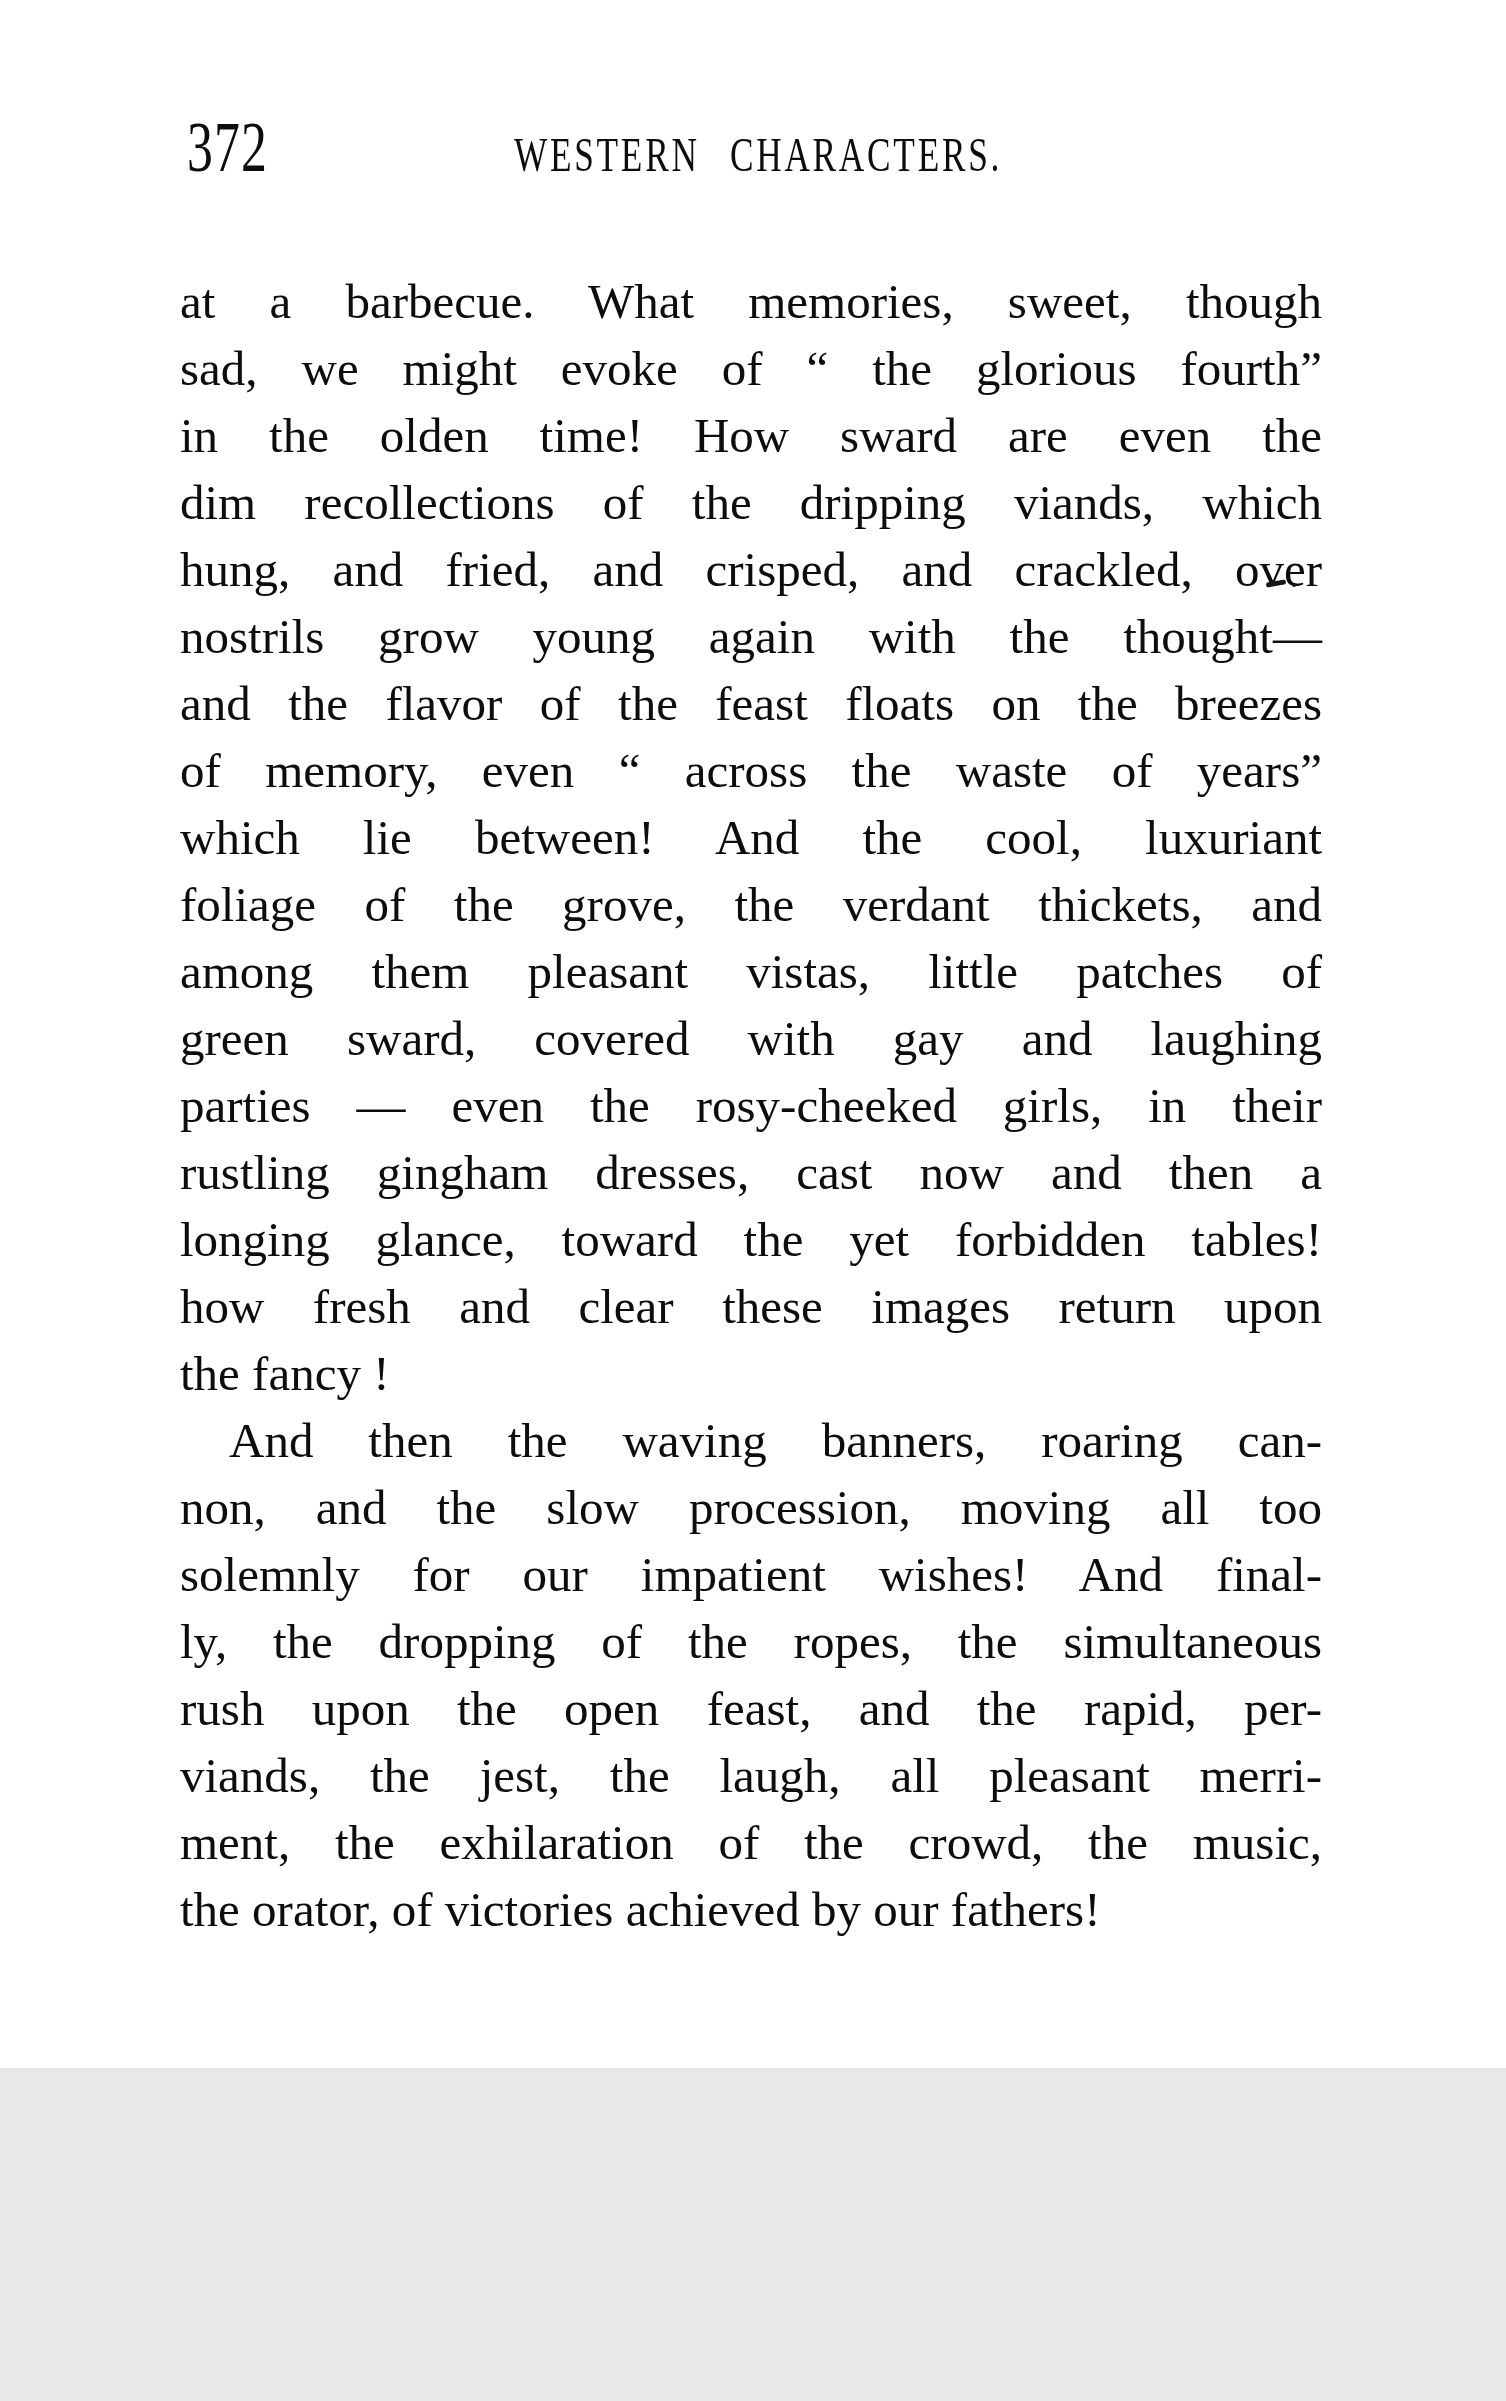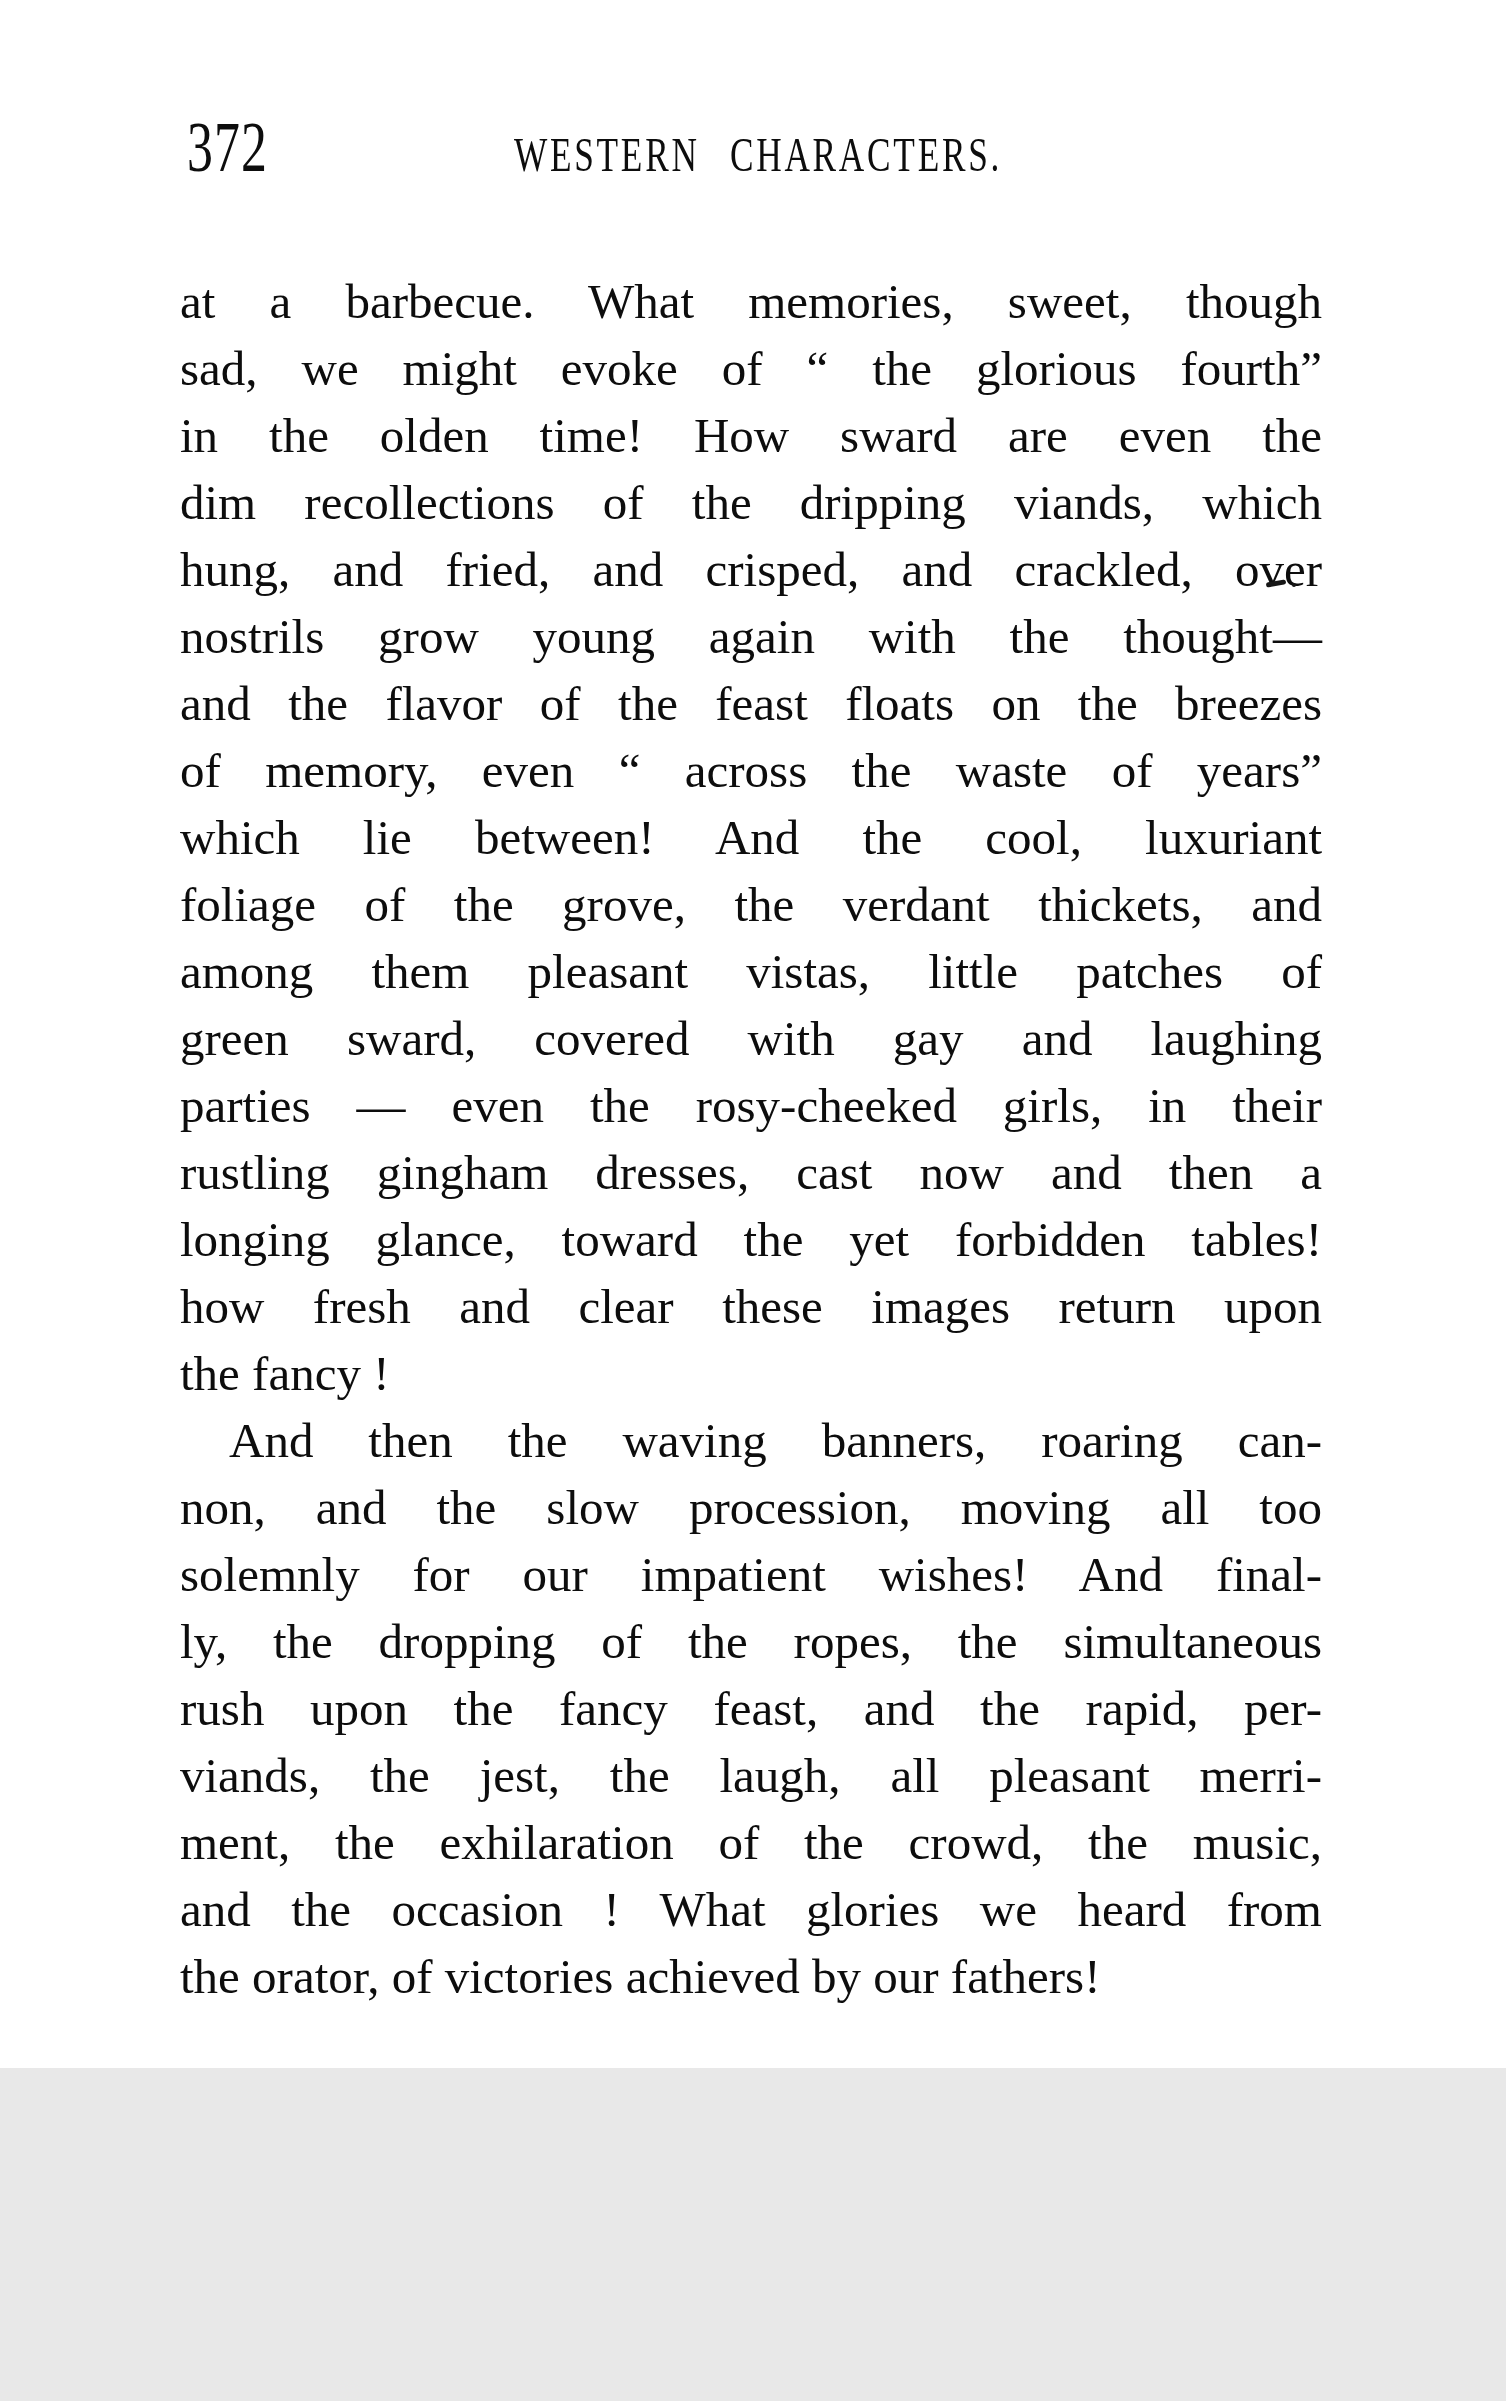--- a/index.html
+++ b/index.html
@@ -129,24 +129,23 @@
       <div class="line">longing glance, toward the yet forbidden tables!</div>
       <div class="line">how fresh and clear these images return upon</div>
       <div class="line para-end">the fancy !</div>
     </div>
 
     <div>
       <div class="line indent">And then the waving banners, roaring can-</div>
       <div class="line">non, and the slow procession, moving all too</div>
       <div class="line">solemnly for our impatient wishes!  And final-</div>
       <div class="line">ly, the dropping of the ropes, the simultaneous</div>
-      <div class="line">rush upon the fancy feast, and the rapid, per-</div>
+      <div class="line">rush upon the open feast, and the rapid, per-</div>
       <div class="line">viands, the jest, the laugh, all pleasant merri-</div>
       <div class="line">ment, the exhilaration of the crowd, the music,</div>
-      <div class="line">and the occasion !  What glories we heard from</div>
       <div class="line para-end">the orator, of victories achieved by our fathers!</div>
     </div>
 
   </div>
 
   <div class="speck speck-accent-bar"></div>
   <div class="speck speck-accent-dot"></div>
   <div class="speck speck-right-margin"></div>
   <div class="speck speck-bottom-left"></div>
   <div class="speck speck-bottom-center"></div>

